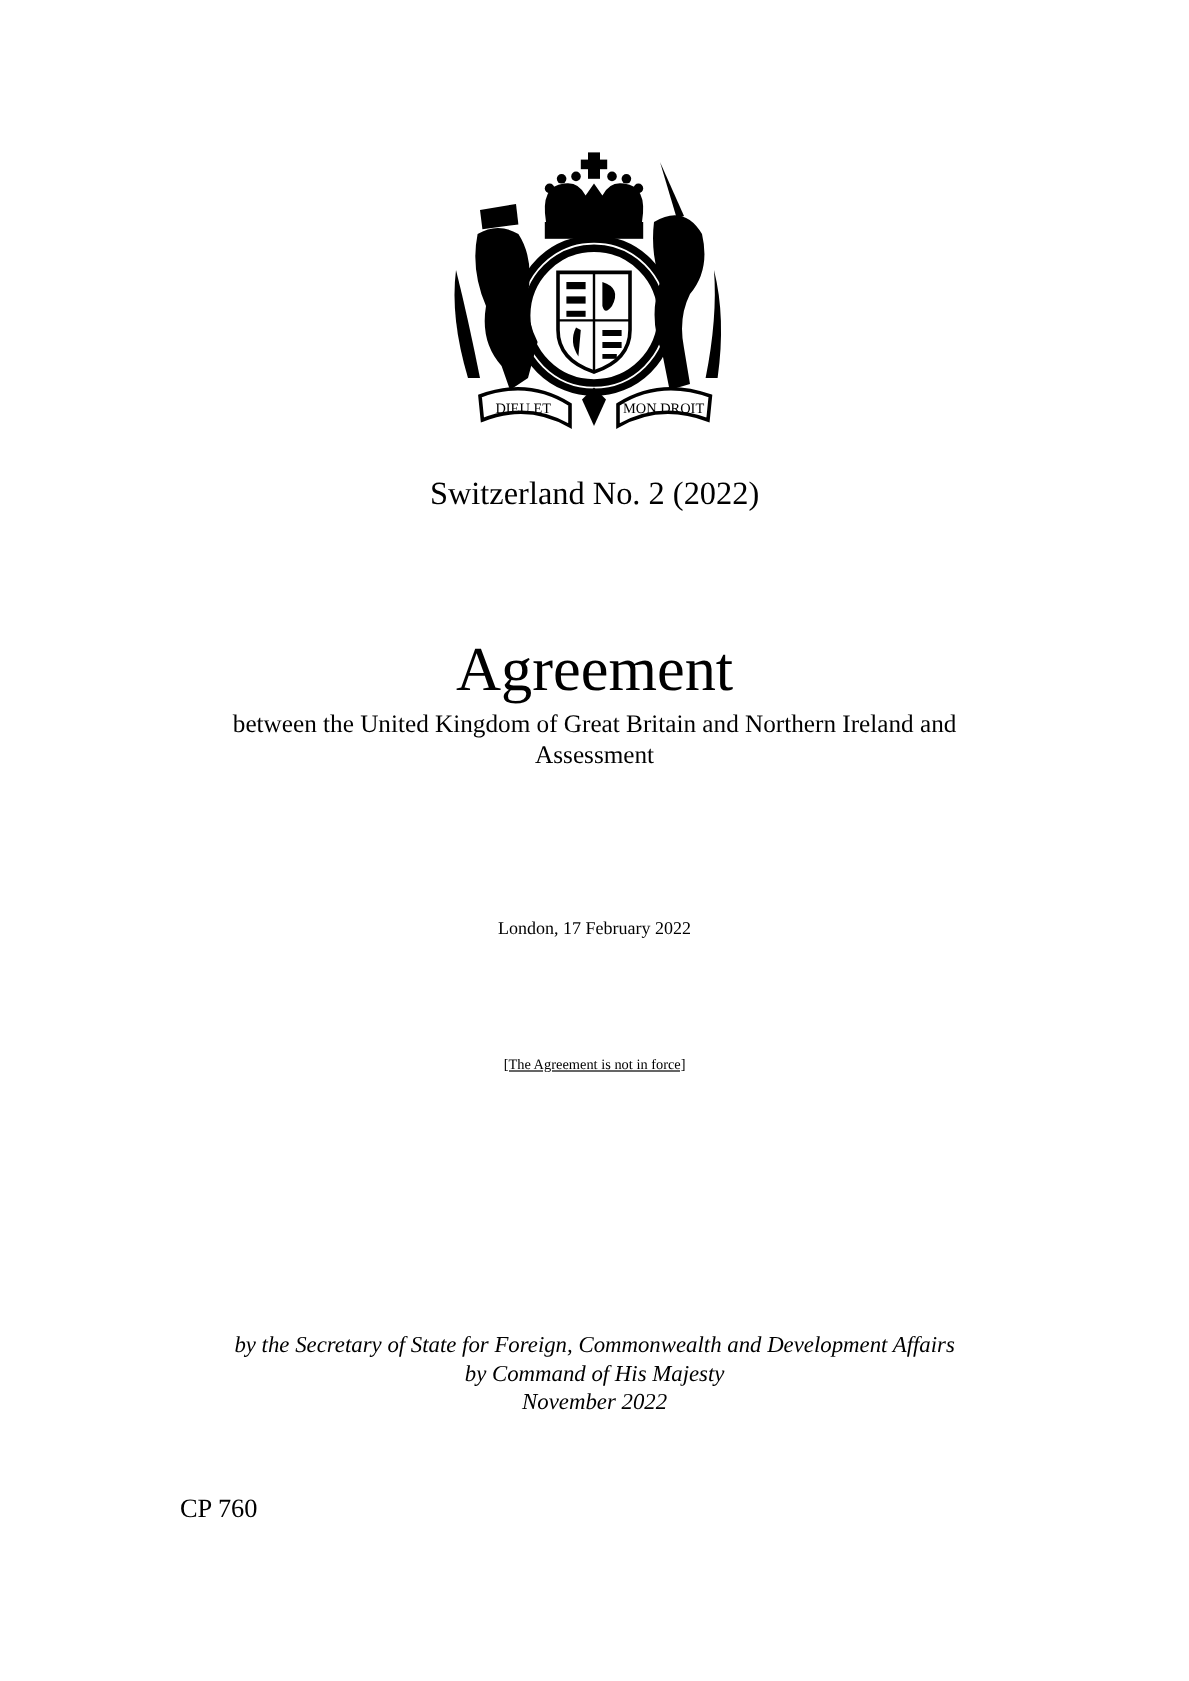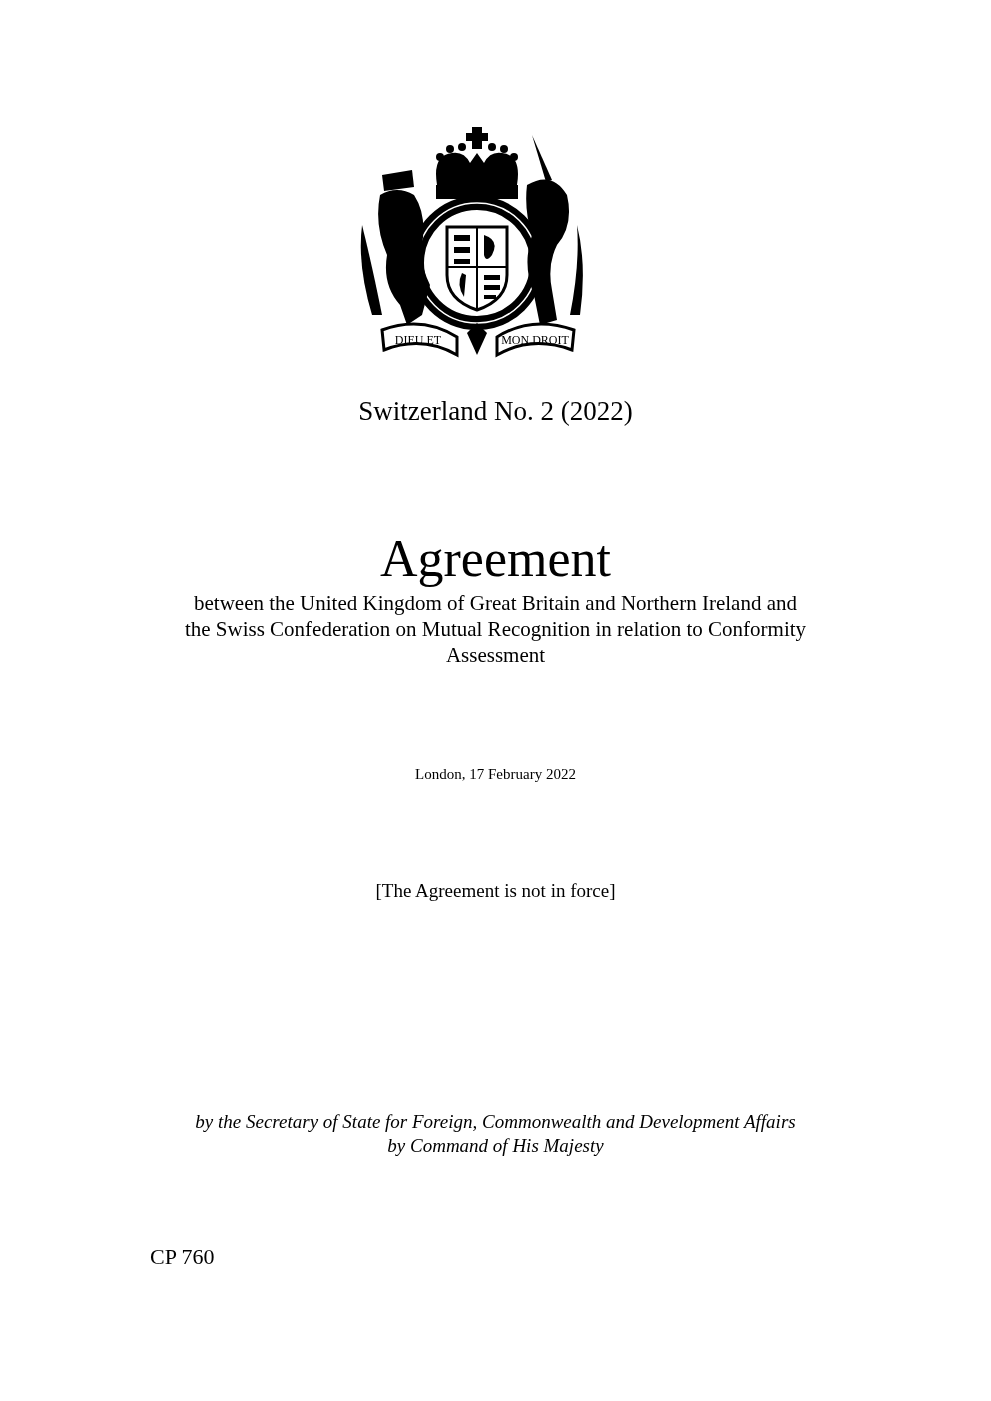--- a/index.html
+++ b/index.html
@@ -1,24 +1,24 @@
 <!DOCTYPE html>
 <html><head>
   <meta charset="utf-8">
   <style>
     html, body { margin: 0; padding: 0; background: #ffffff; }
     body { width: 991px; height: 1401px; position: relative; overflow: hidden;
       font-family: "Liberation Serif", "DejaVu Serif", serif; color: #000; }
     .abs { position: absolute; left: 0; width: 991px; text-align: center; }
-    .crest { position: absolute; left: 352px; top: 115px; width: 250px; height: 250px; text-decoration: underline; }
+    .crest { position: absolute; left: 370px; top: 115px; width: 250px; height: 250px; text-decoration: underline; }
     .series { top: 396px; font-size: 27px; }
     .title { top: 503px; font-size: 52px; line-height: 62px; margin-top: 25px; }
     .subtitle { top: 590px; font-size: 21px; line-height: 26px; left: 140px; width: 711px; text-align: center; }
     .place { top: 766px; font-size: 15px; }
-    .status { top: 880px; font-size: 19px; }
+    .status { top: 880px; font-size: 12px; text-decoration: underline; }
     .presented { top: 1110px; font-size: 19px; line-height: 23.5px; font-style: italic; }
     .cp { position: absolute; left: 150px; top: 1244px; font-size: 22px; font-family: Liberation Serif, serif; }
   </style>
 </head>
 <body>
 
 <div class="crest">
   <svg viewBox="0 0 250 250" width="250" height="250">
 
     <g fill="#000">
@@ -70,26 +70,26 @@
     <path d="M115 218 L125 208 L135 218 L125 240 Z" fill="#000"></path>
   </svg>
 </div>
 
 <div class="abs series">Switzerland No. 2 (2022)</div>
 
 <div class="abs title">Agreement</div>
 
 <div class="abs subtitle">
   <div>between the United Kingdom of Great Britain and Northern Ireland and</div>
-  <div>the Swiss Confederation on Mutual Recognition in relation to Conformity</div>
   <div>Assessment</div>
 </div>
 
 <div class="abs place">London, 17 February 2022</div>
 
 <div class="abs status">[The Agreement is not in force]</div>
 
 <div class="abs presented">
   <div>by the Secretary of State for Foreign, Commonwealth and Development Affairs</div>
   <div>by Command of His Majesty</div>
+  <div>November 2022</div>
 </div>
 
 <div class="cp">CP 760</div>
 
 </body></html>

